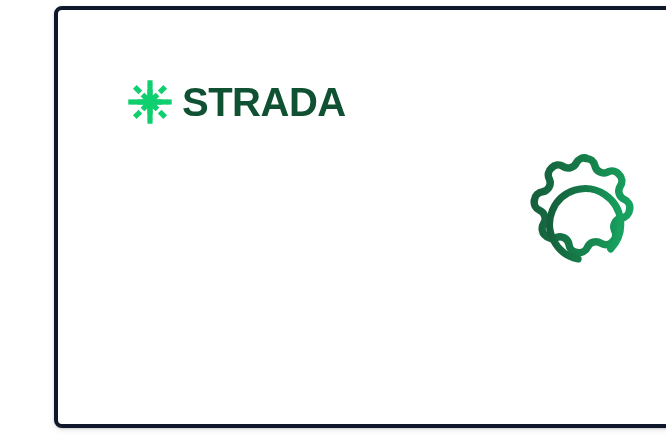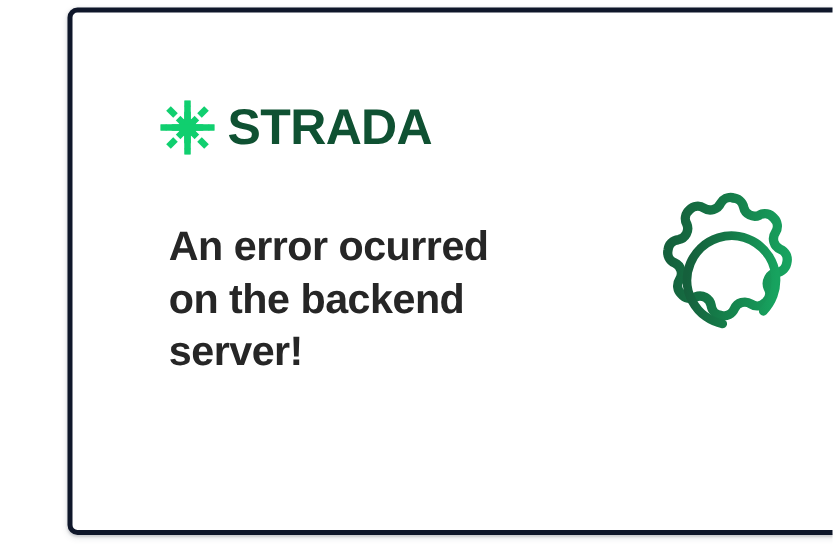--- a/index.html
+++ b/index.html
@@ -123,21 +123,20 @@
             <rect x="15.5" y="15.5" width="13" height="13" fill="#10cf6f"></rect>
             <rect x="19.4" y="0.5" width="5.2" height="43"></rect>
             <rect x="0.5" y="19.4" width="43" height="5.2"></rect>
           </g>
         </svg>
       </span>
 
       <span class="brand-word">STRADA</span>
     </div>
 
-    <p class="headline">An error ocurred on the backend server!</p>
 
     <div class="gear-wrap">
       <svg class="gear-svg" viewBox="0 0 160 160" xmlns="http://www.w3.org/2000/svg" aria-hidden="true">
         <defs>
           <linearGradient id="gearGrad" x1="0" y1="0.45" x2="1" y2="0.55">
             <stop offset="0%" stop-color="#15603c"></stop>
             <stop offset="45%" stop-color="#157a48"></stop>
             <stop offset="100%" stop-color="#17a35f"></stop>
           </linearGradient>
         </defs>

